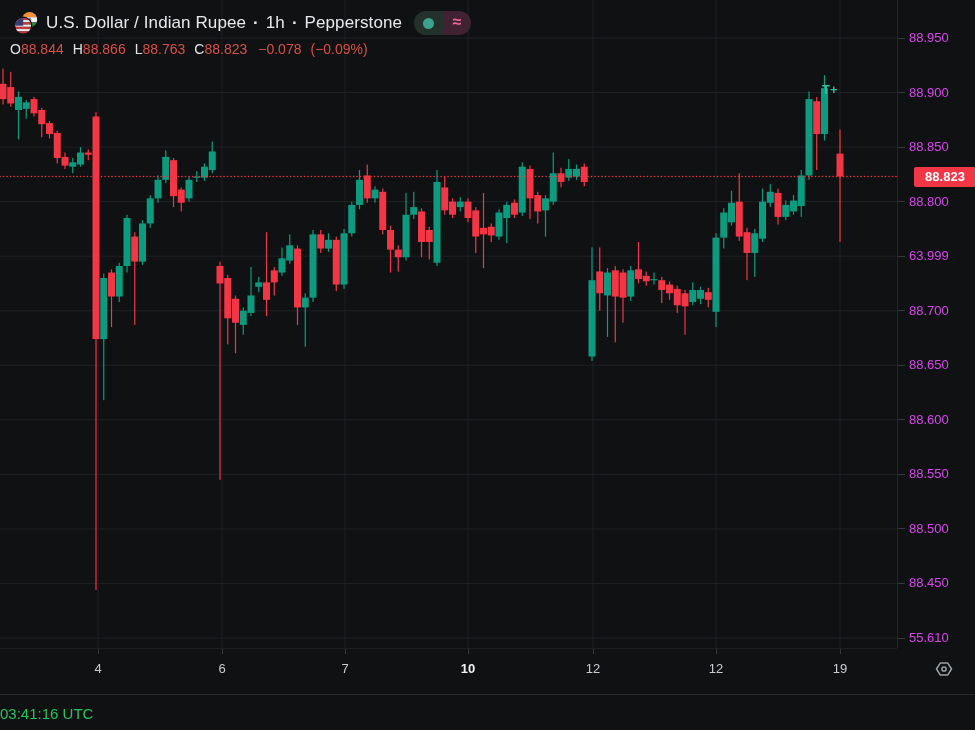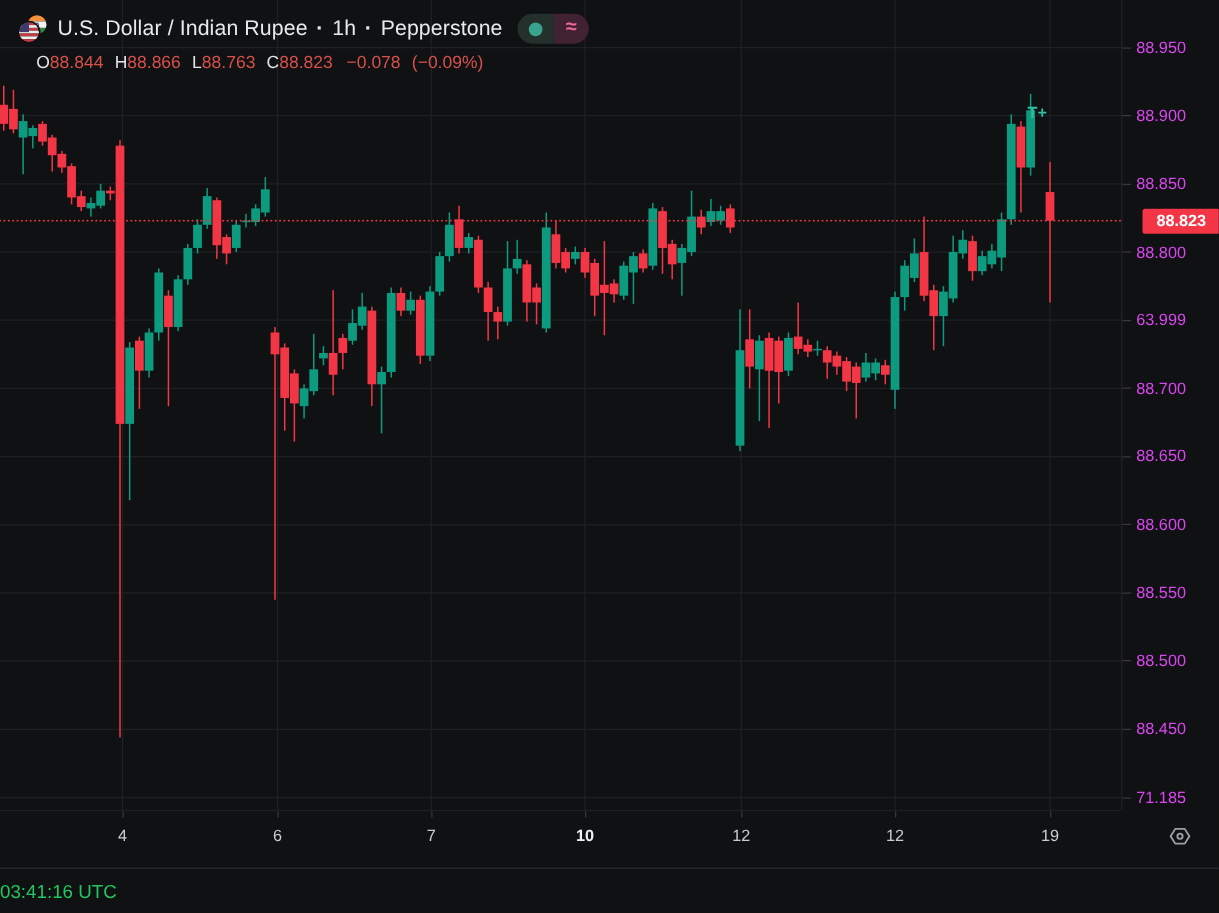--- a/index.html
+++ b/index.html
@@ -17,21 +17,21 @@
   .title-txt{color:#e7e9ec;font-size:17px;font-weight:400;letter-spacing:.1px;pointer-events:auto;}
   .title-sep{color:#e7e9ec;font-size:17px;font-weight:700;margin:0 7px;}
   #status-pills{display:flex;align-items:center;margin-left:12px;height:24px;pointer-events:auto;}
   #pill-left{width:29px;height:24px;background:#23302b;border-radius:12px 0 0 12px;
     display:flex;align-items:center;justify-content:center;}
   #status-dot{width:11px;height:11px;border-radius:50%;background:#3ba38d;}
   #pill-right{width:28px;height:24px;background:#412232;border-radius:0 12px 12px 0;
     display:flex;align-items:center;justify-content:center;}
   #approx-glyph{color:#ef679b;font-size:16px;font-weight:700;line-height:1;transform:translateY(-1px);}
 
-  #ohlc-row{padding:4px 0 0 29px;font-size:14px;white-space:nowrap;}
+  #ohlc-row{padding:4px 0 0 10px;font-size:14px;white-space:nowrap;}
   .ohlc-lab{color:#e2e4e7;}
   .ohlc-val{font-weight:400;margin-right:9px;}
   .ohlc-chg{margin-left:2px;}
 
   
   #annotation-tplus{position:absolute;font-size:13px;font-weight:700;pointer-events:none;}
 
   
   #price-axis{position:absolute;left:897px;top:0;width:78px;height:648px;background:#101113;
     border-left:1px solid #232528;cursor:ns-resize;}
@@ -591,21 +591,21 @@
       <div class="plabel" style="top: 357.273px;">88.650</div>
       <div class="pstub" style="top: 419.318px;"></div>
       <div class="plabel" style="top: 411.818px;">88.600</div>
       <div class="pstub" style="top: 473.864px;"></div>
       <div class="plabel" style="top: 466.364px;">88.550</div>
       <div class="pstub" style="top: 528.409px;"></div>
       <div class="plabel" style="top: 520.909px;">88.500</div>
       <div class="pstub" style="top: 582.955px;"></div>
       <div class="plabel" style="top: 575.455px;">88.450</div>
       <div class="pstub" style="top: 637.5px;"></div>
-      <div class="plabel" style="top: 630px;">71.185</div>
+      <div class="plabel" style="top: 630px;">55.610</div>
     </div>
 
   <div id="time-axis">
       <div class="tstub" style="left: 98px;"></div>
       <div class="tlabel" style="left: 98px;">4</div>
       <div class="tstub" style="left: 222px;"></div>
       <div class="tlabel" style="left: 222px;">6</div>
       <div class="tstub" style="left: 345px;"></div>
       <div class="tlabel" style="left: 345px;">7</div>
       <div class="tstub" style="left: 468px;"></div>

